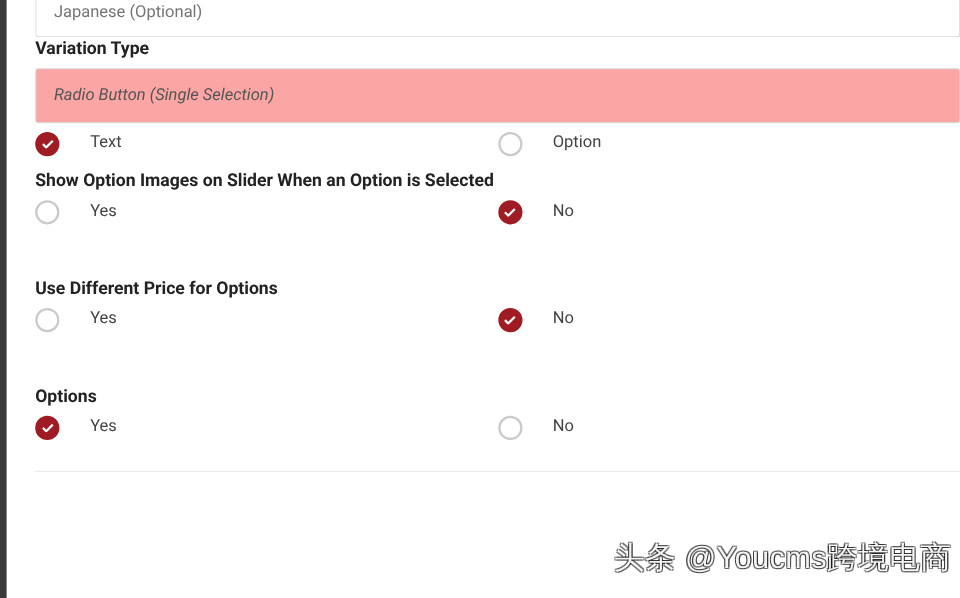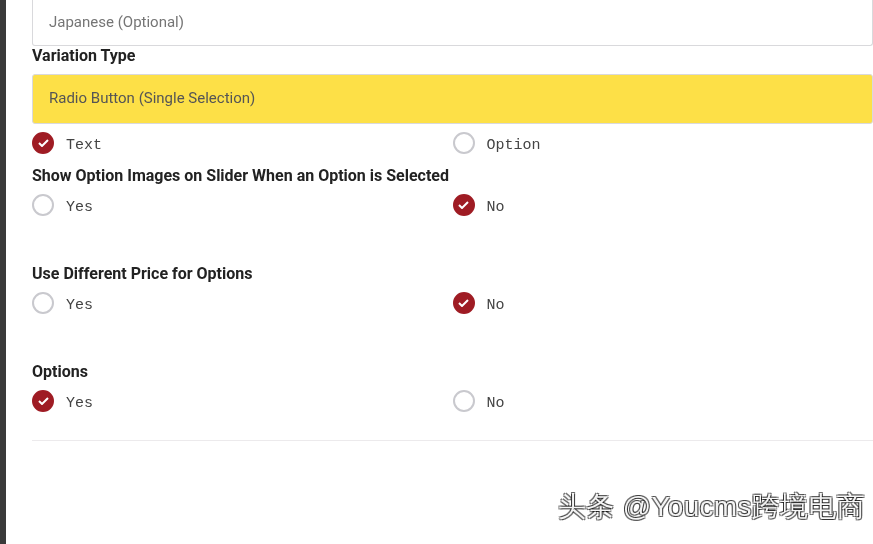--- a/index.html
+++ b/index.html
@@ -14,21 +14,21 @@
     }
     .vbar {
       position: absolute;
       left: 0; top: 0; bottom: 0;
       width: 6px;
       background: #3a3a3a;
     }
     .content {
       padding-left: 32px;
       padding-right: 0;
-      padding-top: 12px;
+      padding-top: 0;
     }
     .text-input {
       width: 100%;
       border: 1px solid #d9d9dc;
       border-radius: 3px;
       padding: 12px 16px;
       font-size: 15px;
       color: #bbb;
       background: #fff;
       font-family: inherit;
@@ -44,47 +44,47 @@
       position: relative;
       width: 100%;
     }
     .select {
       width: 100%;
       border: 1px solid #d9d9dc;
       border-radius: 3px;
       padding: 14px 16px;
       font-size: 15px;
       color: #555;
-      background: #fde047;
+      background: #fca5a5;
       font-family: inherit;
       appearance: none;
       cursor: pointer;
       height: 50px;
+      font-style: italic;
     }
     .field-group {
     }
     .field-label {
       font-weight: 700;
       font-size: 16px;
       color: #222;
       margin-bottom: 9px;
       display: block;
     }
     .radio-row {
       display: flex;
       align-items: center;
       width: 100%;
       margin-top: 8px;
     }
     .radio-col {
       display: flex;
-      align-items: flex-end;
+      align-items: flex-start;
       width: 453px;
-      gap: 12px;
-      font-family: Liberation Mono, monospace;
+      gap: 28px;
     }
     .radio-circle {
       width: 22px;
       height: 22px;
       border-radius: 50%;
       border: 2px solid #c9c9ce;
       background: #fff;
       display: inline-flex;
       align-items: center;
       justify-content: center;

